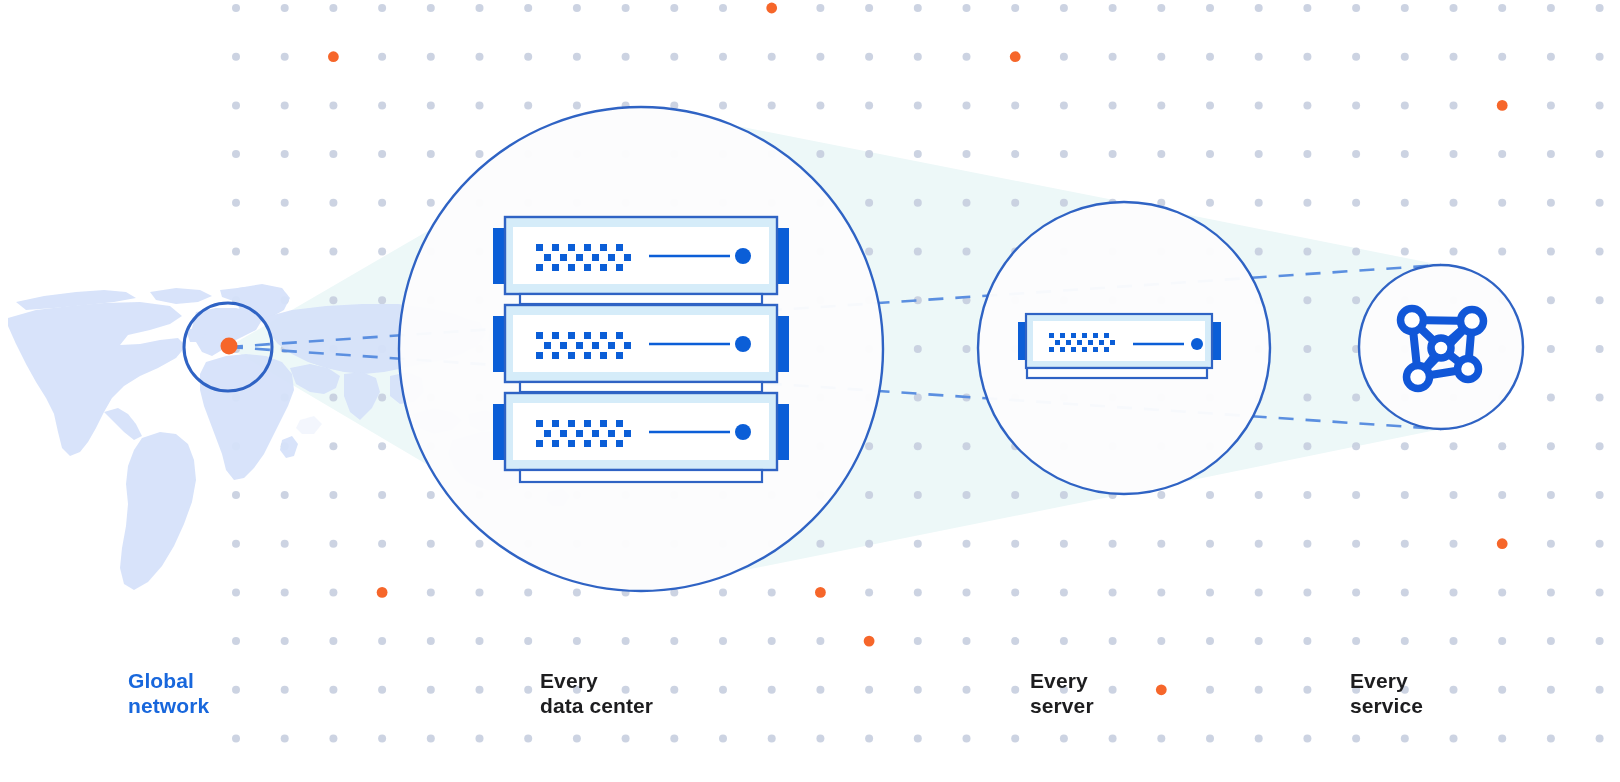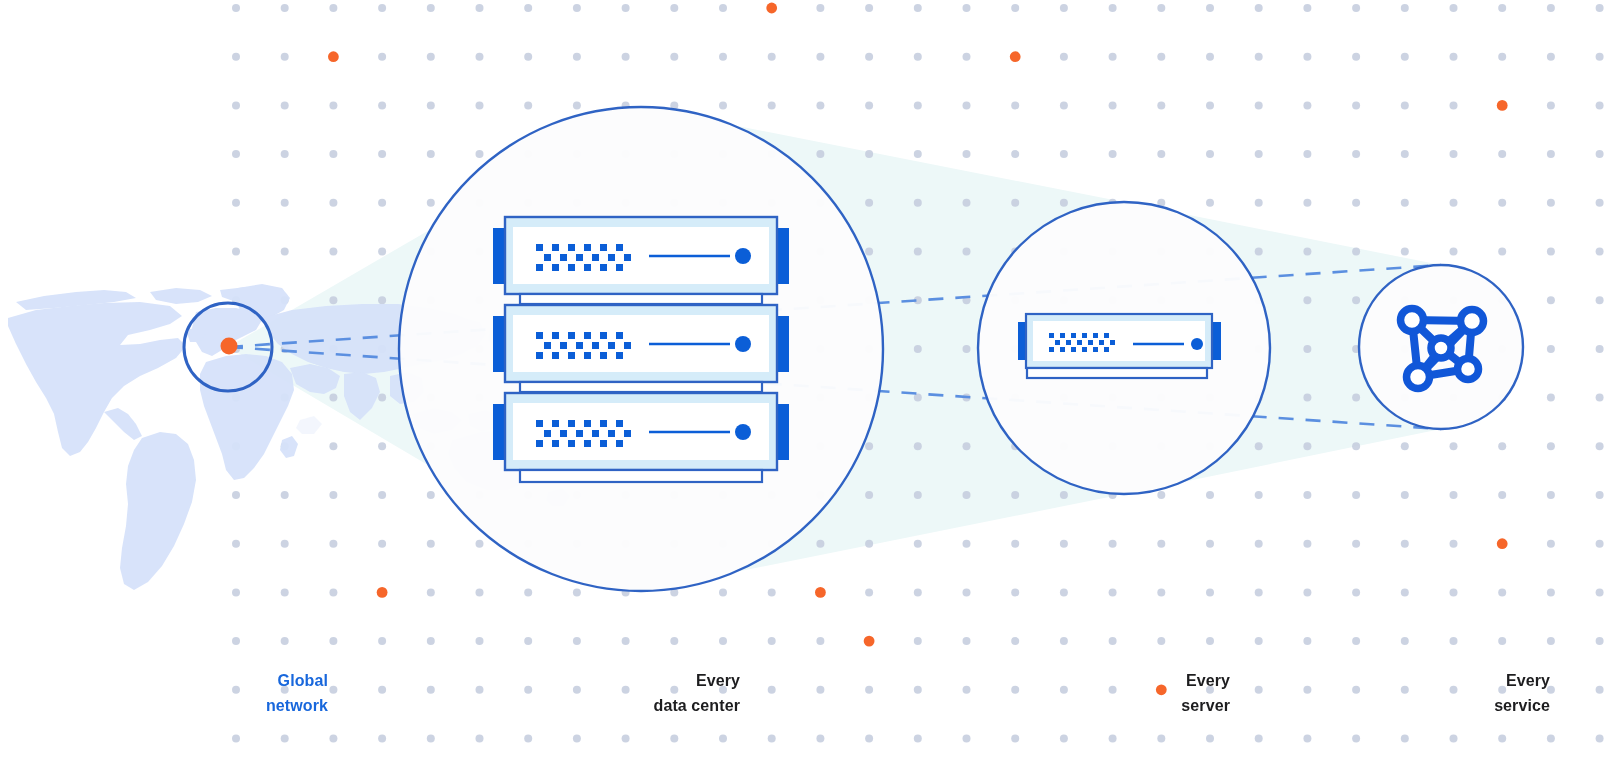--- a/index.html
+++ b/index.html
@@ -7,22 +7,22 @@
     width:1620px;height:782px;
     background:#ffffff;
     font-family:"Liberation Sans","DejaVu Sans",sans-serif;
     overflow:hidden;
     position:relative;
   }
   #stage{position:absolute;inset:0;width:1620px;height:782px;}
   #stage svg{display:block;width:1620px;height:782px;}
   .lbl{
     position:absolute;
-    text-align:right;
-    font-size:16px;
+    text-align:left;
+    font-size:21px;
     line-height:25px;
     font-weight:700;
     color:#1d1d1f;
     white-space:pre-line;
     letter-spacing:.1px;
   }
   .lbl.accent{color:#2c6ecb;}
   #lbl-global{left:128px;top:668px;width:200px;color:#1867dc;}
   #lbl-dc{left:540px;top:668px;width:200px;}
   #lbl-srv{left:1030px;top:668px;width:200px;}

